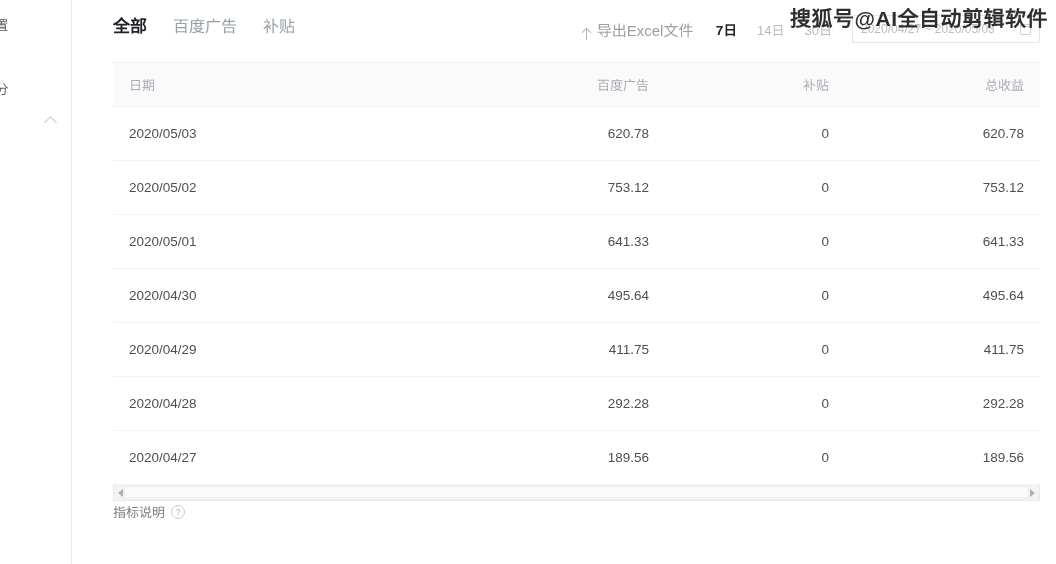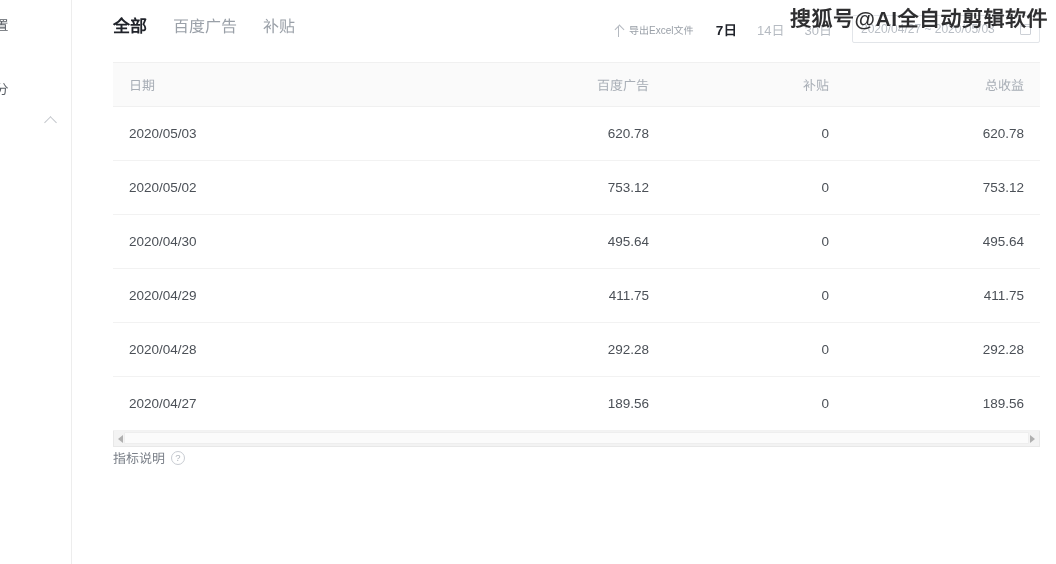--- a/index.html
+++ b/index.html
@@ -99,21 +99,21 @@
     top: 16px;
     display: flex;
     align-items: center;
     gap: 0;
     height: 26px;
   }
   .export-link {
     display: flex;
     align-items: flex-end;
     gap: 5px;
-    font-size: 10px;
+    font-size: 15px;
     color: #9aa0a8;
     cursor: pointer;
     margin-right: 22px;
     white-space: nowrap;
   }
   .up-arrow {
     position: relative;
     width: 10px; height: 12px;
     flex: 0 0 10px;
   }
@@ -376,20 +376,26 @@
             <td class="col-sub">0</td>
             <td class="col-total">620.78</td>
           </tr>
           <tr>
             <td class="col-date">2020/05/02</td>
             <td class="col-ad">753.12</td>
             <td class="col-sub">0</td>
             <td class="col-total">753.12</td>
           </tr>
           <tr>
+            <td class="col-date">2020/05/01</td>
+            <td class="col-ad">641.33</td>
+            <td class="col-sub">0</td>
+            <td class="col-total">641.33</td>
+          </tr>
+          <tr>
             <td class="col-date">2020/04/30</td>
             <td class="col-ad">495.64</td>
             <td class="col-sub">0</td>
             <td class="col-total">495.64</td>
           </tr>
           <tr>
             <td class="col-date">2020/04/29</td>
             <td class="col-ad">411.75</td>
             <td class="col-sub">0</td>
             <td class="col-total">411.75</td>

